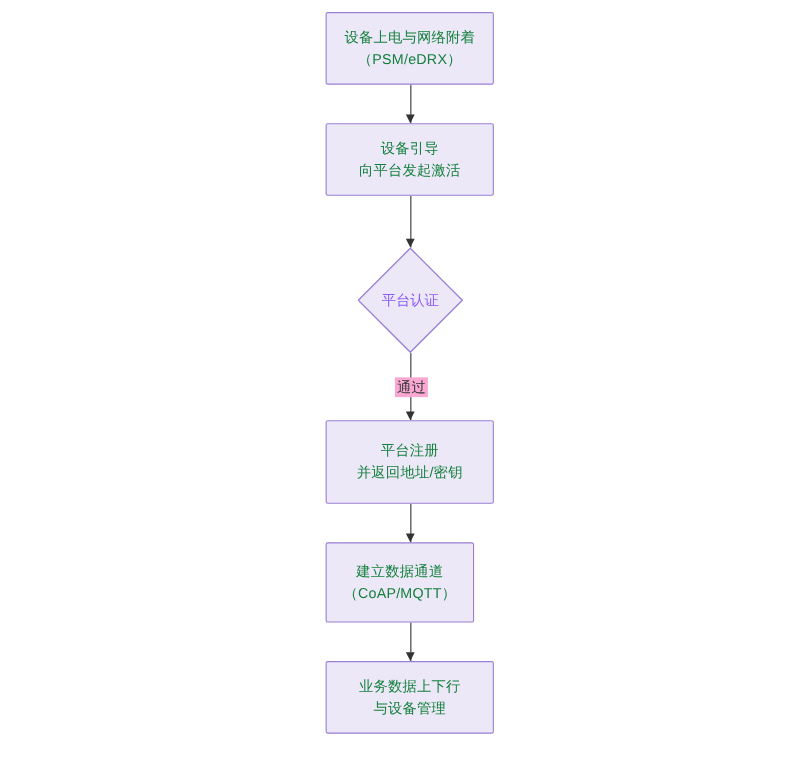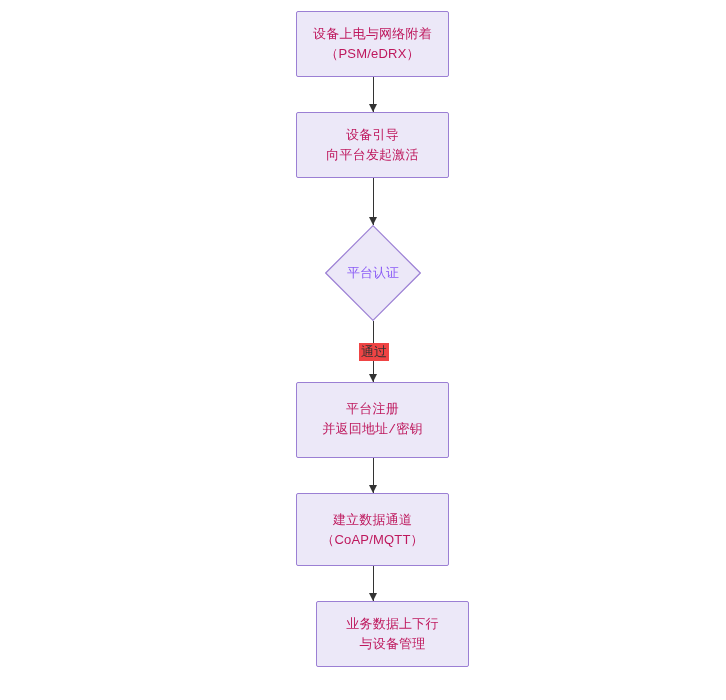--- a/index.html
+++ b/index.html
@@ -28,21 +28,21 @@
     text-align: center;
   }
   .node-process {
     background: #ece8f8;
     border: 1px solid #9b7fd4;
     border-radius: 2px;
   }
   .node-label {
     font-size: 13px;
     line-height: 20px;
-    color: #be185d;
+    color: #15803d;
     letter-spacing: 0.2px;
     white-space: pre-line;
     padding: 0 6px;
   }
   .node-decision {
     width: 96px;
     height: 96px;
   }
   .diamond-shape {
     position: absolute;
@@ -77,21 +77,21 @@
     height: 0;
     border-left: 4.5px solid transparent;
     border-right: 4.5px solid transparent;
     border-top: 8px solid #333333;
   }
   .edge-label {
     position: absolute;
     font-size: 13px;
     line-height: 16px;
     color: #333333;
-    background: #ef4444;
+    background: #f9a8d4;
     padding: 1px 2px;
     white-space: nowrap;
     transform: translateX(-50%);
   }
 </style>
 </head>
 <body>
 
 <div id="flowchart">
 
@@ -131,28 +131,28 @@
 向平台发起激活</div>
   </div>
 
   <div class="node node-decision" style="left:325px; top:225px;">
     <svg class="diamond-shape" viewBox="0 0 96 96" preserveAspectRatio="none">
       <polygon points="48,0.7 95.3,48 48,95.3 0.7,48" fill="#ece8f8" stroke="#9b7fd4" stroke-width="1.2"></polygon>
     </svg>
     <div class="diamond-label">平台认证</div>
   </div>
 
-  <div class="node node-process" style="left:296px; top:382px; width:153px; height:76px;font-family:Liberation Mono, monospace;">
+  <div class="node node-process" style="left:296px; top:382px; width:153px; height:76px;">
     <div class="node-label">平台注册
 并返回地址/密钥</div>
   </div>
 
-  <div class="node node-process" style="left:296px; top:493px; width:153px; height:73px;">
+  <div class="node node-process" style="left:296px; top:493px; width:135px; height:73px;">
     <div class="node-label">建立数据通道
 （CoAP/MQTT）</div>
   </div>
 
-  <div class="node node-process" style="left:296px; top:601px; width:153px; height:66px;margin-left:20px;">
+  <div class="node node-process" style="left:296px; top:601px; width:153px; height:66px;">
     <div class="node-label">业务数据上下行
 与设备管理</div>
   </div>
 
 </div>
 
 </body></html>

